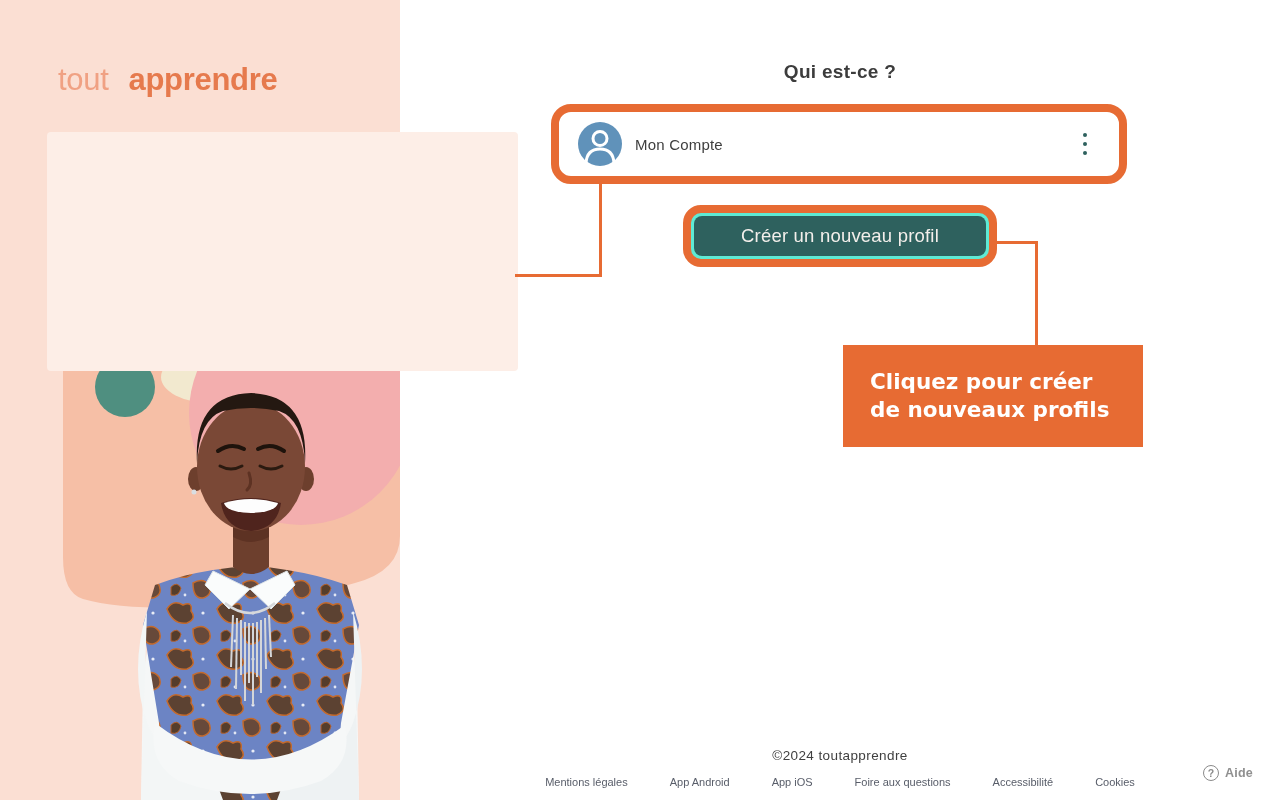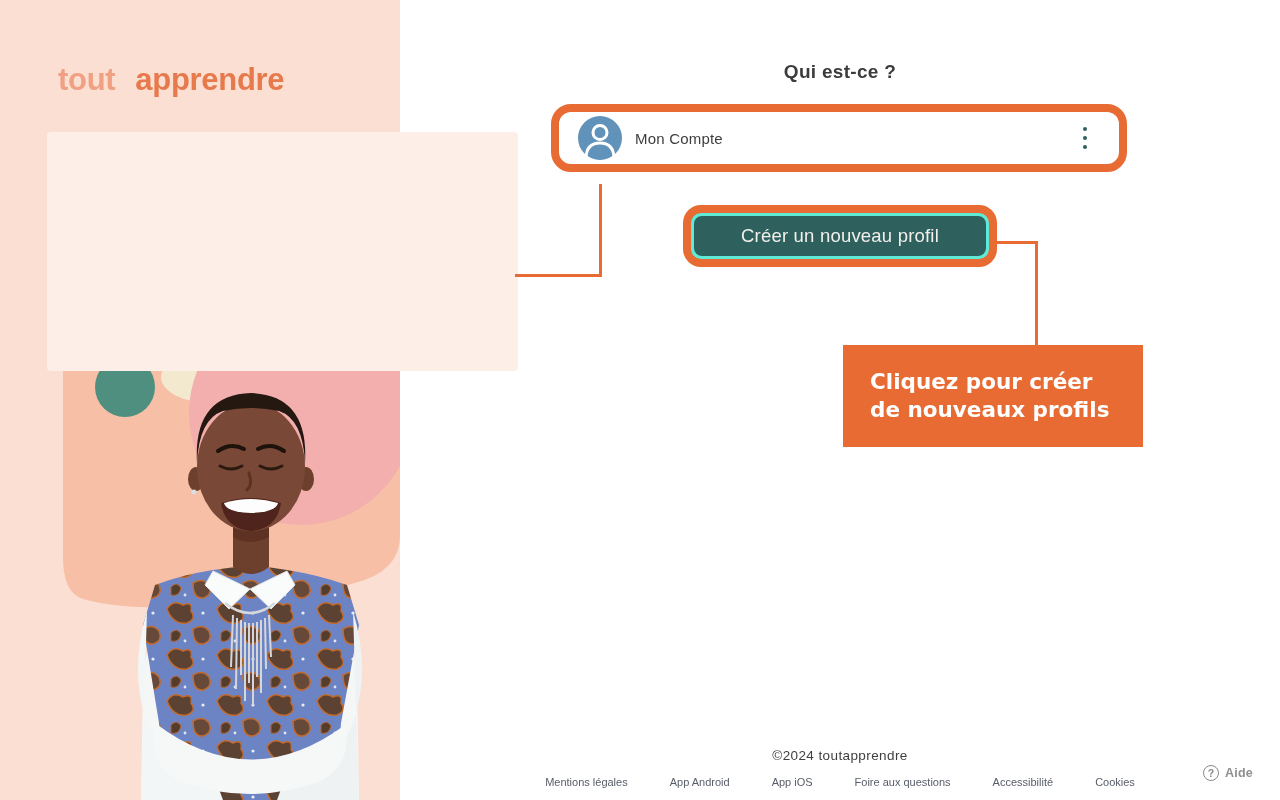--- a/index.html
+++ b/index.html
@@ -3,29 +3,29 @@
 <meta charset="utf-8">
 <style>
   html,body{margin:0;padding:0;background:#ffffff;}
   .stage{
     position:relative;width:1280px;height:800px;overflow:hidden;
     font-family:"Liberation Sans",sans-serif;background:#ffffff;
   }
   
   .left-panel{position:absolute;left:0;top:0;width:400px;height:800px;background:#fbdfd3;}
   .logo{position:absolute;left:58px;top:62px;font-size:31px;letter-spacing:-0.3px;white-space:nowrap;cursor:pointer;}
-  .logo .lt{color:#f0a183;font-weight:700;}
+  .logo .lt{color:#f0a183;font-weight:400;}
   .logo .bd{color:#e67a4d;font-weight:700;margin-left:20px;}
   .photo-wrap{position:absolute;left:63px;top:371px;width:337px;height:429px;}
   
   .main-area{position:absolute;left:400px;top:0;width:880px;height:800px;}
   .page-title{position:absolute;left:0;top:61px;width:880px;text-align:center;
     font-size:19px;font-weight:700;color:#3c3c3c;letter-spacing:.3px;}
   
-  .card-outline{position:absolute;left:151px;top:104px;width:576px;height:68px;box-sizing:border-box;
+  .card-outline{position:absolute;left:151px;top:104px;width:576px;height:80px;box-sizing:border-box;
     border:8px solid #e76b33;border-radius:20px;background:#ffffff;
     display:flex;align-items:center;padding-left:19px;padding-right:28px;cursor:pointer;}
   .avatar{width:44px;height:44px;flex:0 0 auto;}
   .card-name{margin-left:13px;font-size:15px;font-weight:500;color:#3e3e3e;letter-spacing:.2px;}
   .kebab{margin-left:auto;display:flex;flex-direction:column;gap:4.5px;cursor:pointer;padding:4px;}
   .kebab i{width:4.5px;height:4.5px;border-radius:50%;background:#2e615e;display:block;}
   
   .btn-outline{position:absolute;left:283px;top:205px;width:314px;height:62px;box-sizing:border-box;
     border:8px solid #e76b33;border-radius:18px;background:#5eead4;
     display:flex;align-items:center;justify-content:center;}

